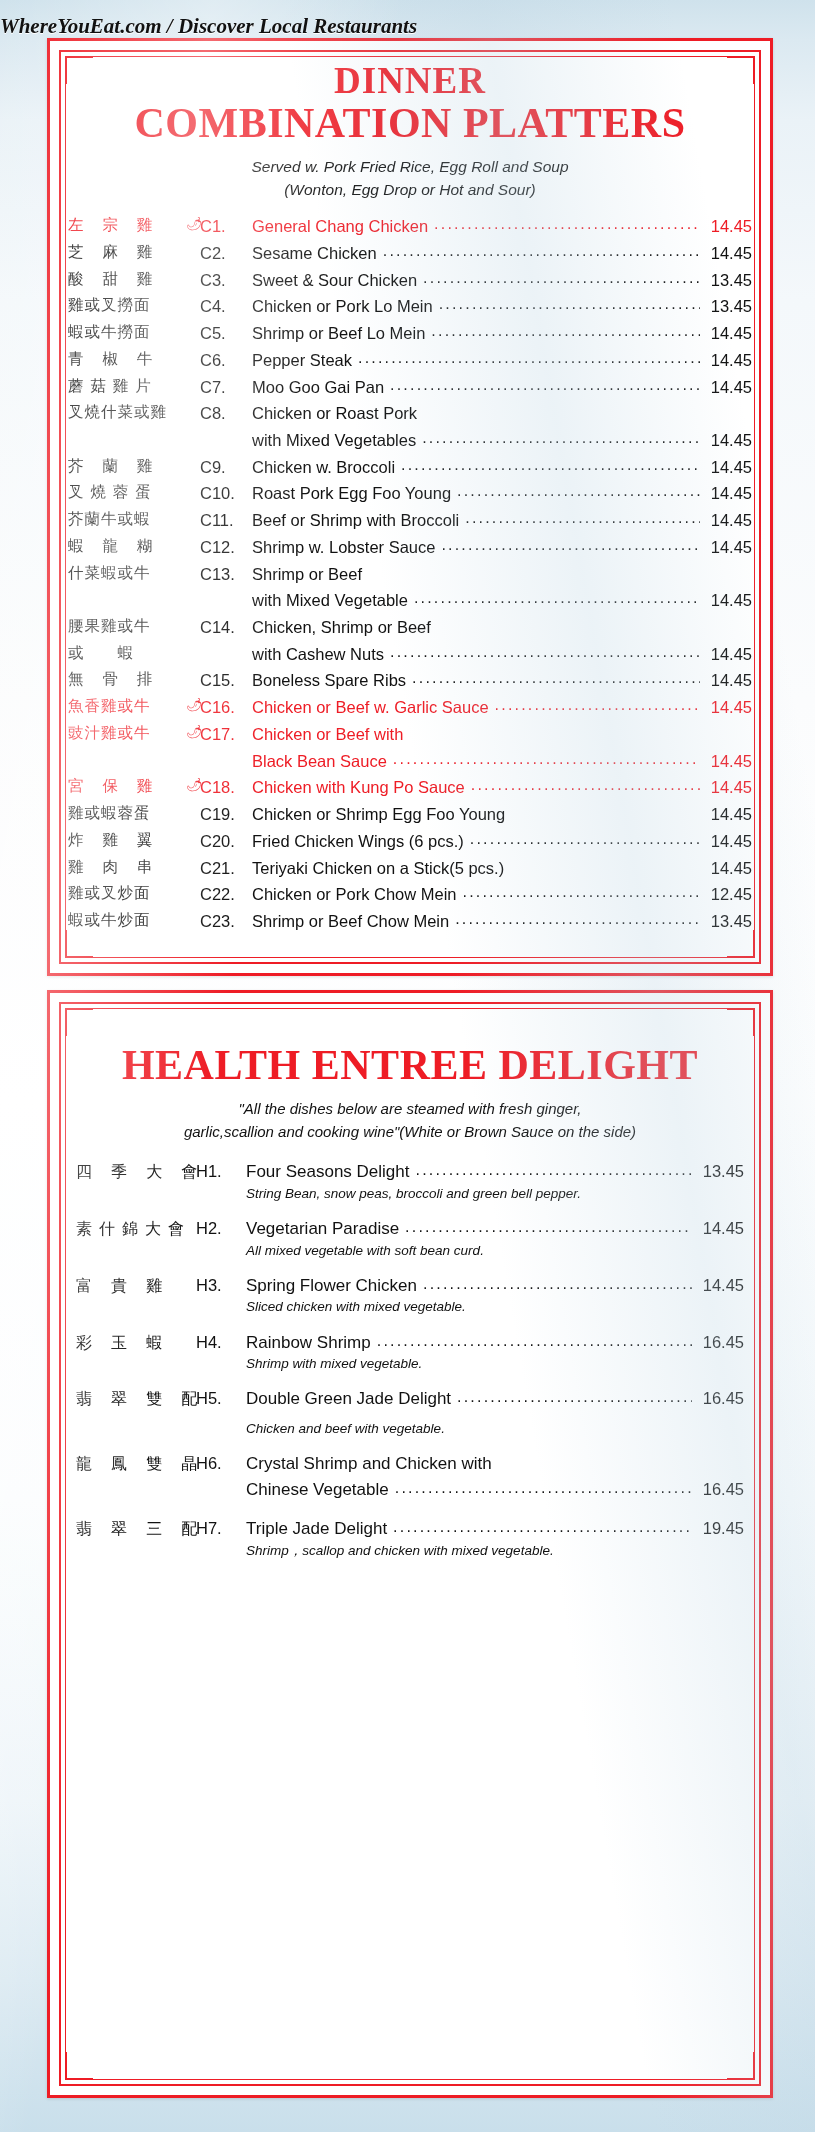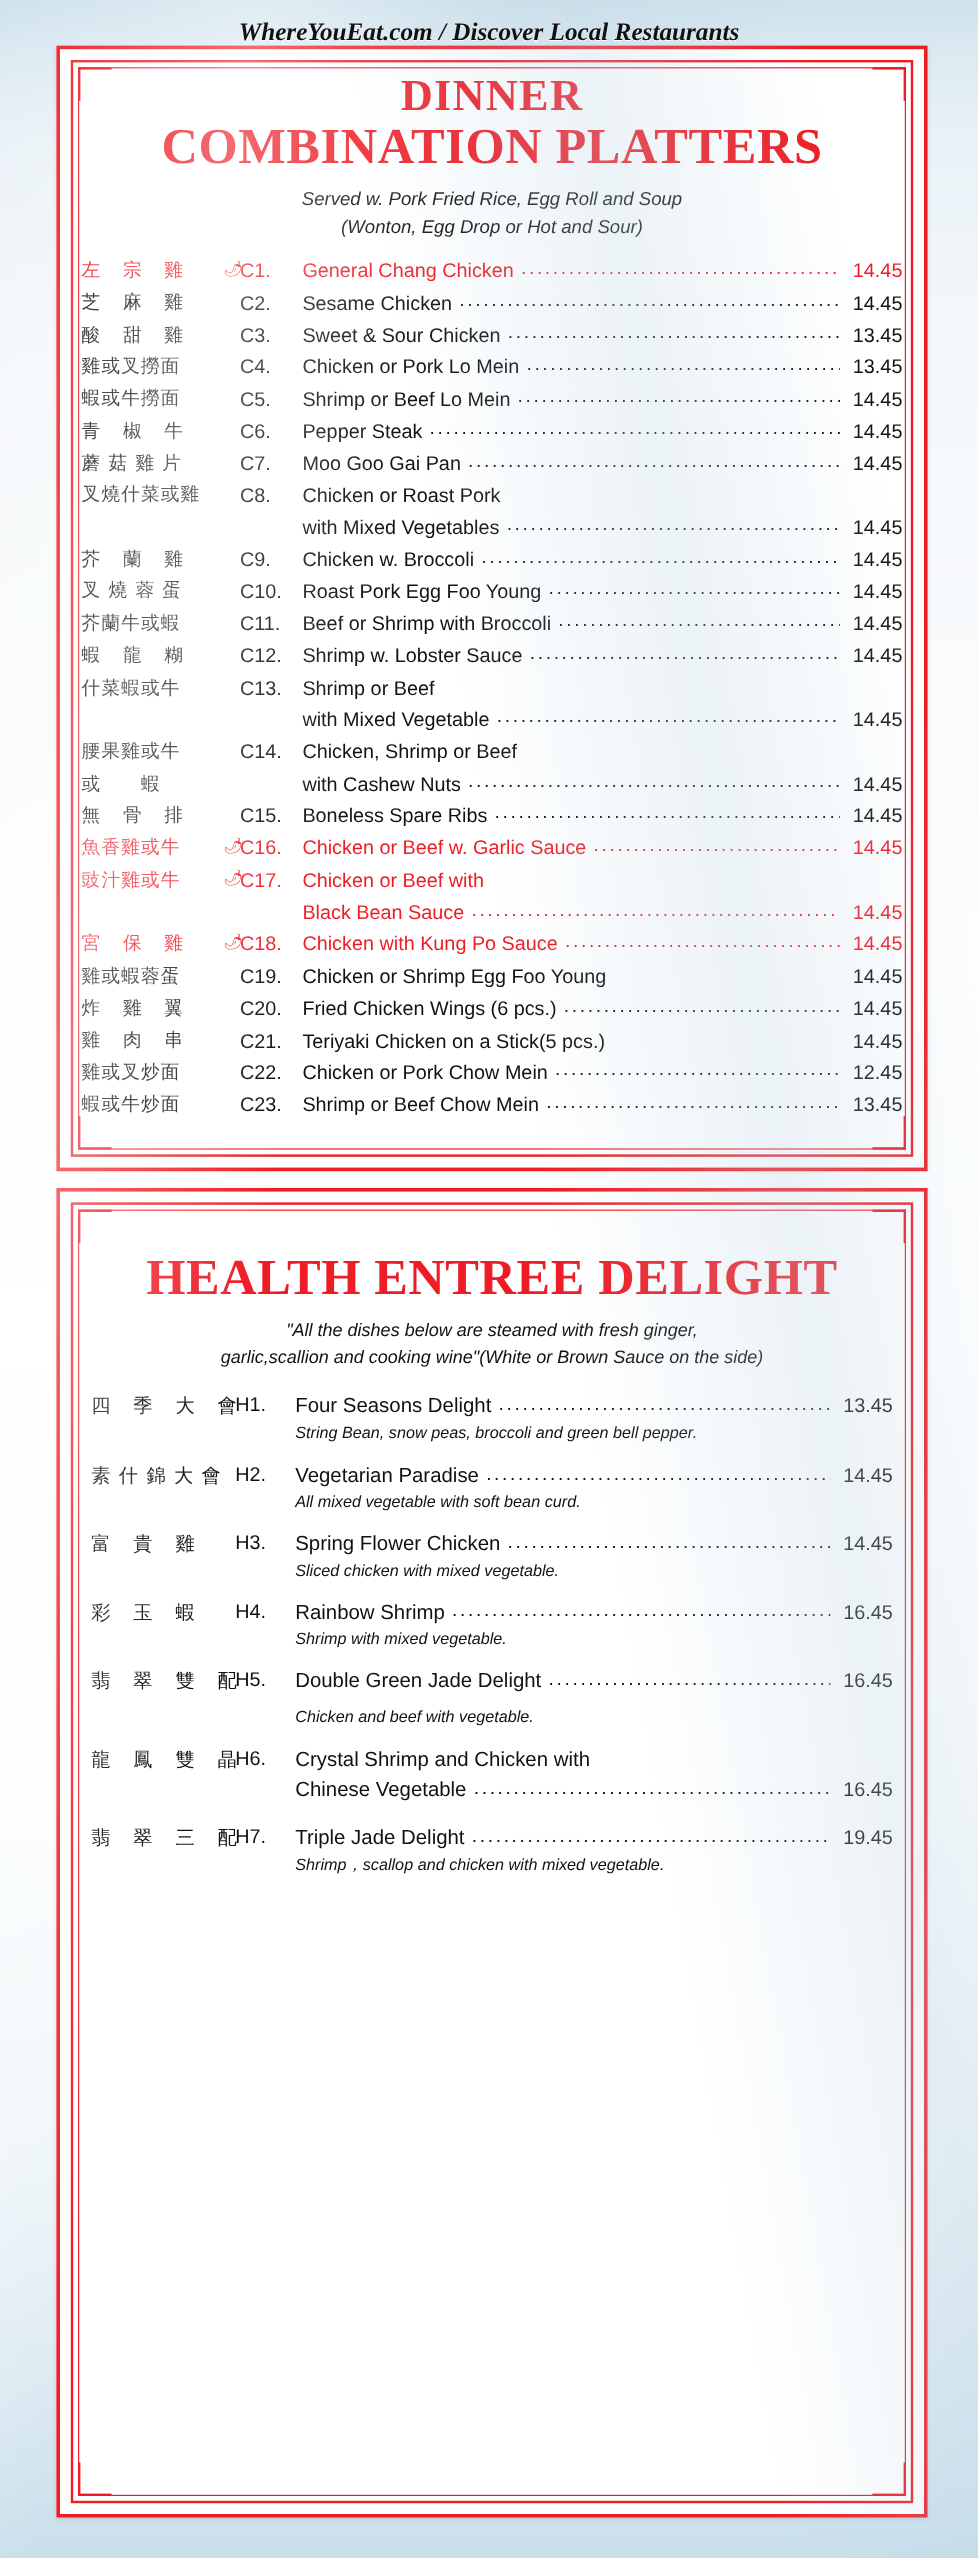--- a/index.html
+++ b/index.html
@@ -32,21 +32,21 @@
       linear-gradient(80deg, rgba(200,220,232,0.00) 55%, rgba(190,214,228,0.30) 72%, rgba(255,255,255,0.00) 88%);
     pointer-events: none;
   }
 
   
   .topbar {
     position: absolute;
     top: 14px;
     left: 0;
     width: 815px;
-    text-align: center;
+    text-align: left;
     font-family: "Liberation Serif", serif;
     font-weight: bold;
     font-style: italic;
     font-size: 21px;
     color: #111;
     text-shadow: 0 1px 0 #ffffff;
     z-index: 5;
   }
 
   

